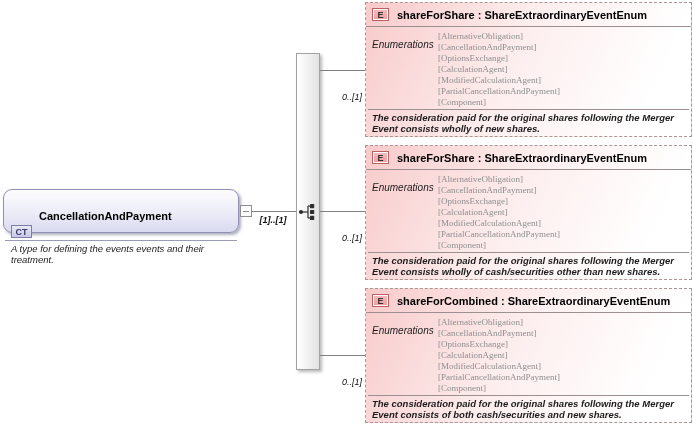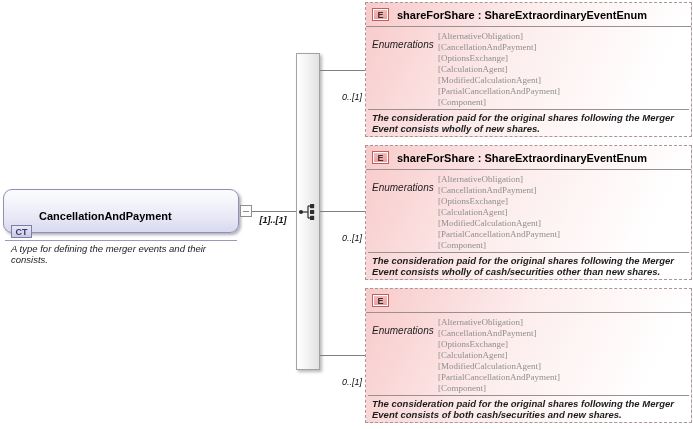--- a/index.html
+++ b/index.html
@@ -75,21 +75,21 @@
 <body>
 
 <div id="canvas">
 
   <div class="ct-box">
     <div class="ct-header">
       <span class="ct-badge">CT</span>
       <span class="ct-title">CancellationAndPayment</span>
     </div>
     <div class="ct-divider"></div>
-    <div class="ct-desc">A type for defining the merger events and their consists.</div>
+    <div class="ct-desc">A type for defining the events events and their treatment.</div>
   </div>
 
   <div class="handle">
     <div class="minus"></div>
   </div>
 
   <div class="hline" style="left:252px;top:211px;width:44px;"></div>
   <div class="card-label card-parent">[1]..[1]</div>
 
   <div class="seq-bar"></div>
@@ -151,20 +151,21 @@
         <div>[Component]</div>
       </div>
     </div>
     <div class="el-divider"></div>
     <div class="el-desc">The consideration paid for the original shares following the Merger Event consists wholly of cash/securities other than new shares.</div>
   </div>
 
   <div class="el-box" style="top:288px;">
     <div class="el-header">
       <span class="el-badge">E</span>
+      <span class="el-title"><span>shareForCombined</span><span> : </span><span>ShareExtraordinaryEventEnum</span></span>
     </div>
     <div class="el-enums">
       <div class="enums-label">Enumerations</div>
       <div class="enums-values">
         <div>[AlternativeObligation]</div>
         <div>[CancellationAndPayment]</div>
         <div>[OptionsExchange]</div>
         <div>[CalculationAgent]</div>
         <div>[ModifiedCalculationAgent]</div>
         <div>[PartialCancellationAndPayment]</div>

